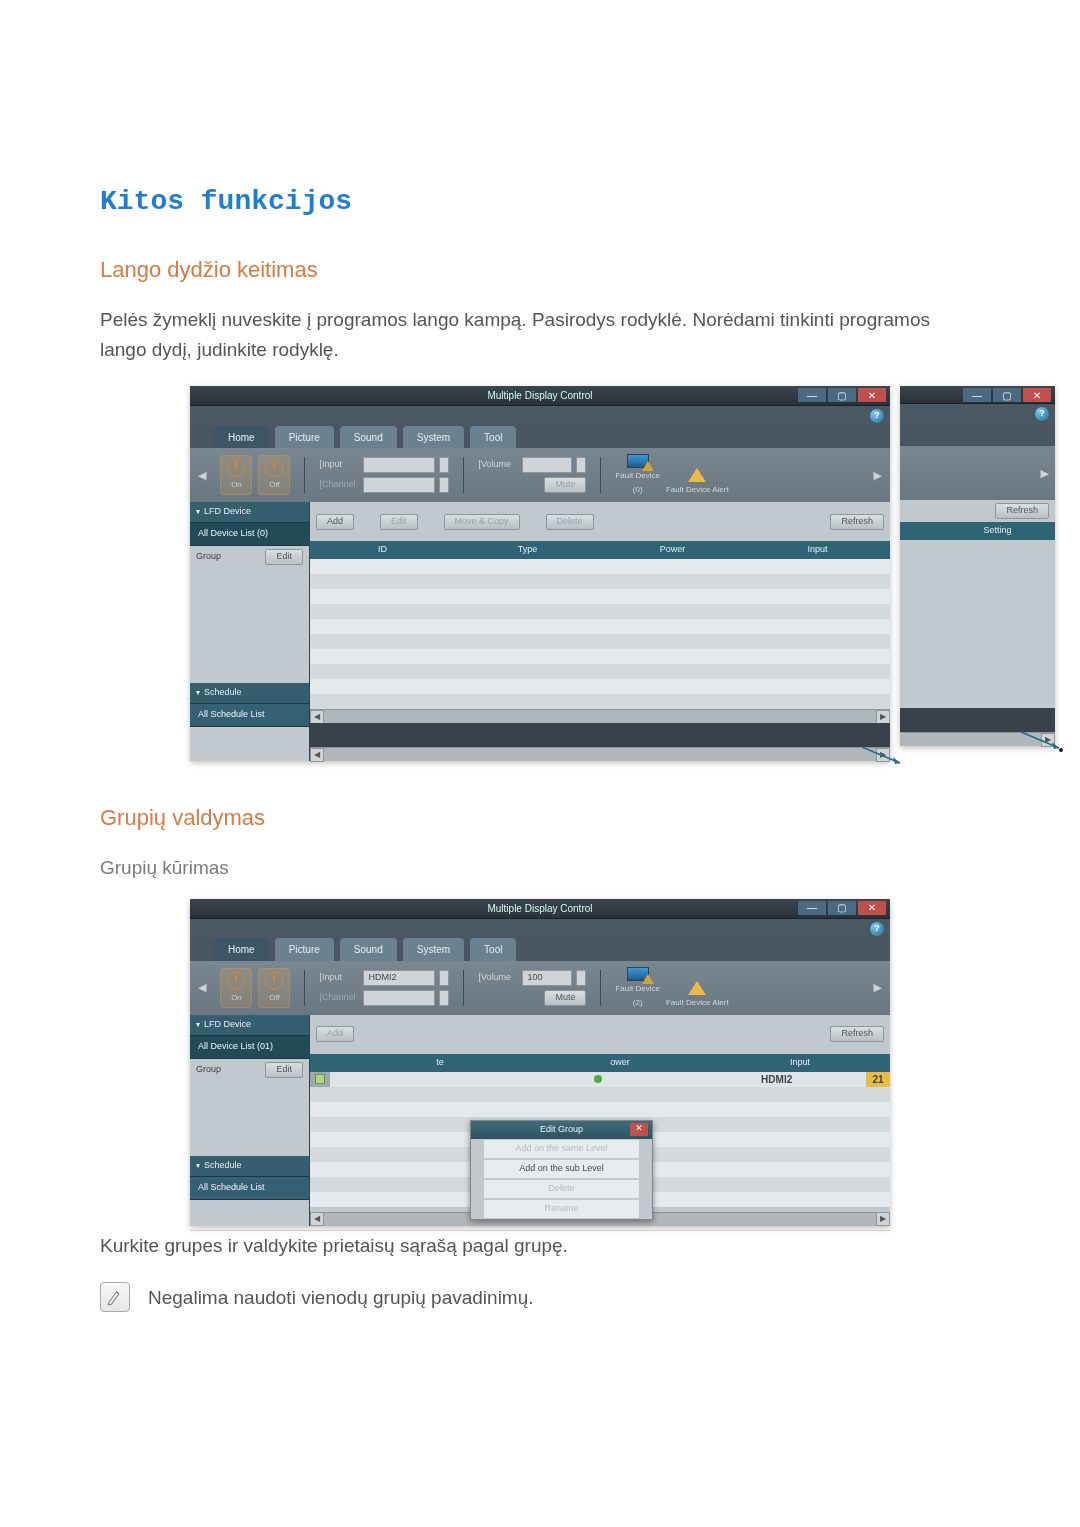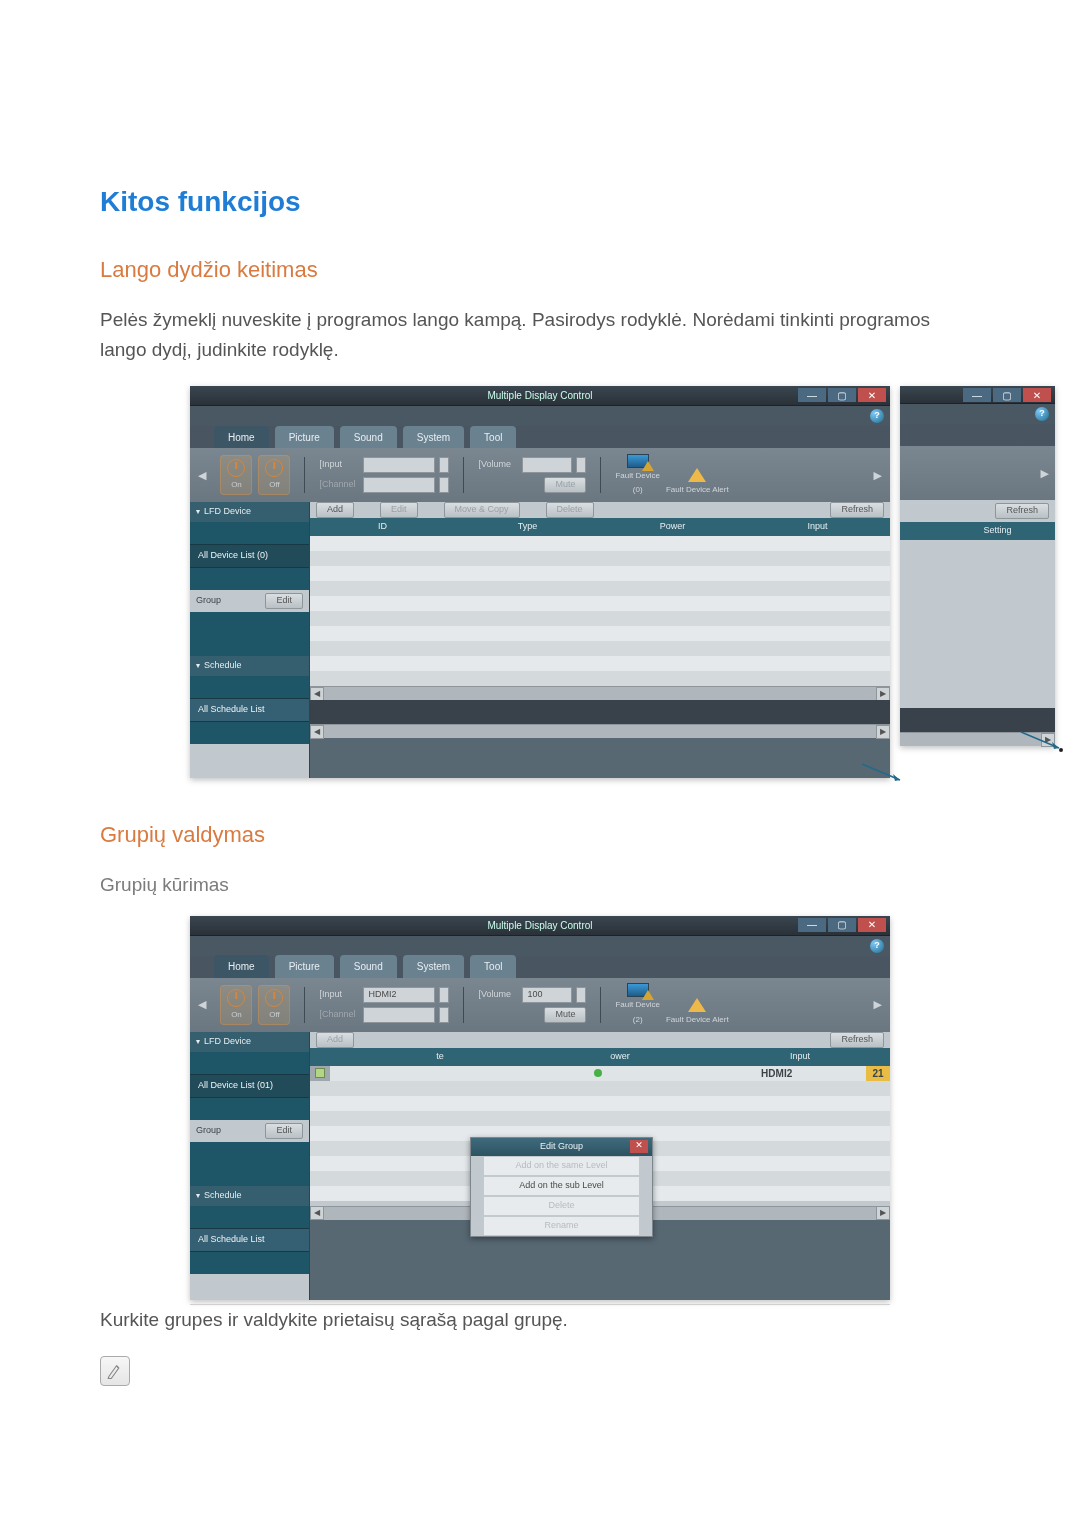--- a/index.html
+++ b/index.html
@@ -29,20 +29,21 @@
     color:var(--body);
     padding:180px 100px;
     font-size:19px;
     line-height:1.55;
   }
   h1.main-title {
     color:var(--accent1);
     font-size:28px;
     font-weight:bold;
     margin:0 0 30px 0;
+    font-family:Liberation Mono, monospace;
   }
   h2.section-title {
     color:var(--accent2);
     font-size:22px;
     font-weight:normal;
     margin:0 0 18px 0;
   }
   .body-text { margin:0 0 22px 0; }
   h3.sub-title {
     color:#7b7b7b;
@@ -143,21 +144,20 @@
   .fault-item .screen .corner-tri{
     position:absolute; right:-6px; bottom:-4px;
     width:0;height:0;border-left:6px solid transparent;border-right:6px solid transparent;
     border-bottom:10px solid #d6a432;
   }
 
   .app-body{ display:flex; flex:1 0 auto; background:var(--win-mid);}
   .sidebar{
     width:120px; background:var(--teal); display:flex; flex-direction:column;
     border-right:1px solid #2e4550;
-    gap:22px;
   }
   .side-header{
     height:20px; background:#355f6f; color:#e5eef1; display:flex; align-items:center;
     padding:0 6px; font-size:9px;
   }
   .side-header:before{ content:"▾"; font-size:8px; margin-right:4px;}
   .side-item{
     background:#224b5a; color:#eef4f6; font-size:9px; padding:4px 8px;
     border-top:1px solid #173944; border-bottom:1px solid #173944;
   }
@@ -168,21 +168,21 @@
     font-size:9px;
   }
   .side-blank{ flex:1; background:var(--panel);}
   .mini-btn{
     height:16px; padding:0 10px; background:var(--btn-bg);
     border:1px solid #8e969c; color:#555; font-size:9px;
     display:inline-flex; align-items:center; border-radius:2px;
   }
   .main-panel{ flex:1; display:flex; flex-direction:column;}
   .toolbar-row{
-    height:16px; background:var(--panel); display:flex; align-items:center;
+    height:39px; background:var(--panel); display:flex; align-items:center;
     padding:0 6px; gap:26px;
   }
   .toolbar-row .spacer{ flex:1;}
   .col-header{
     height:18px; background:#2f6475; display:flex; align-items:center;
     color:#e8eef1; font-size:9px;
   }
   .col-header span{ flex:1; text-align:center;}
   .rows{ height:150px; background:var(--panel); }
   .rows .r{ height:15px; }
@@ -565,13 +565,14 @@
 <p class="body-text">Kurkite grupes ir valdykite prietaisų sąrašą pagal grupę.</p>
 
 <div class="note-row">
   <div class="note-icon">
     <svg viewBox="0 0 24 24">
         <path d="M4 19 L14 5 L17 8 L7 22 L3 22 Z" fill="none" stroke="#888" stroke-width="1.5"></path>
         <path d="M14 5 L17 8" stroke="#888" stroke-width="1.5"></path>
         <path d="M3 22 L21 22" stroke="#888" stroke-width="0"></path>
       </svg>
   </div>
+  <span>Negalima naudoti vienodų grupių pavadinimų.</span>
 </div>
 
 </body></html>

